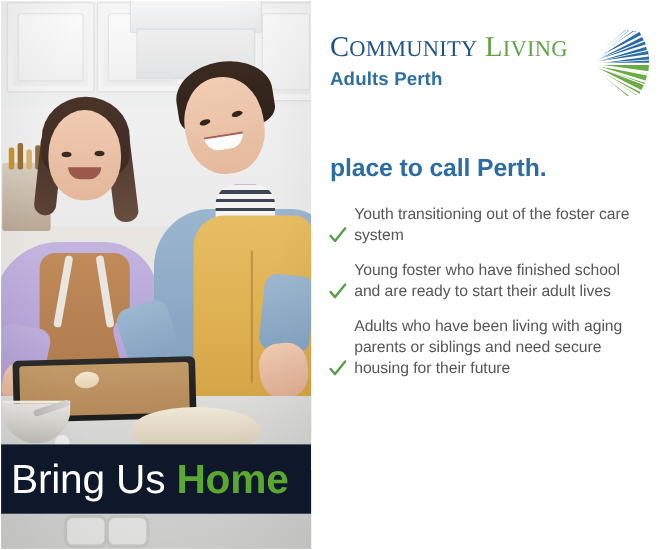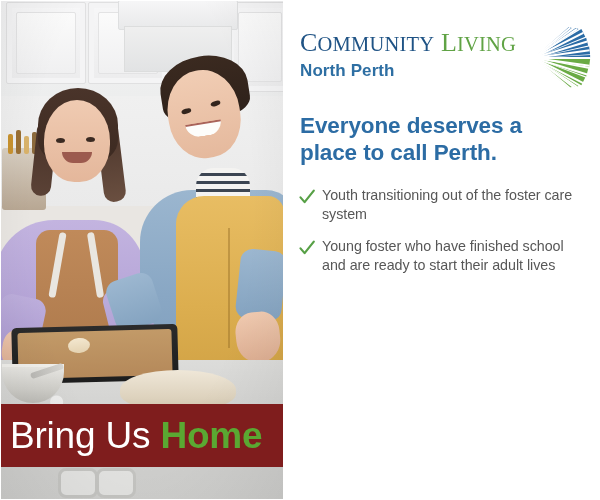--- a/index.html
+++ b/index.html
@@ -244,21 +244,21 @@
     pointer-events:none;
   }
 
   
   .banner {
     position: absolute;
     left: 0;
     top: 404px;
     width: 283px;
     height: 63px;
-    background: #7f1d1d;
+    background: #0f172a;
     display: flex;
     align-items: center;
     overflow: hidden;
   }
   .banner-text {
     white-space: nowrap;
     font-size: 37px;
     font-weight: 400;
     letter-spacing: -0.2px;
     padding-left: 10px;
@@ -333,21 +333,21 @@
 
   
   .bullets {
     position: absolute;
     left: 14px;
     top: 186px;
     width: 292px;
   }
   .bullet {
     display: flex;
-    align-items: flex-start;
+    align-items: flex-end;
     margin-bottom: 13px;
   }
   .check {
     flex: 0 0 auto;
     width: 20px;
     height: 20px;
     margin-top: 1px;
     margin-right: 5px;
   }
   .bullet-text {
@@ -443,21 +443,21 @@
     </div>
   </div>
 
   <div class="content">
 
     <div class="logo">
       <div class="logo-wordmark">
         <div class="logo-line1">
           <span class="lg-community"><span class="cap">C</span><span class="sc">OMMUNITY</span></span><span>&nbsp;</span><span class="lg-living"><span class="cap">L</span><span class="sc">IVING</span></span>
         </div>
-        <div class="logo-line2">North Perth</div>
+        <div class="logo-line2">Adults Perth</div>
       </div>
 
       <div class="logo-mark">
         <svg viewBox="0 0 64 66" width="62" height="64" aria-hidden="true">
           <g transform="translate(32,33) rotate(45) translate(-21,-21)">
             <rect x="0" y="0" width="42" height="42" fill="#ffffff"></rect>
           </g>
 
           <g>
             <polygon points="3,33 52,3 56,11 3,33" fill="#2b6ca6"></polygon>
@@ -487,21 +487,21 @@
             <line x1="3" y1="33" x2="47.5" y2="3"></line>
             <line x1="3" y1="33" x2="40.5" y2="1.5"></line>
             <line x1="3" y1="33" x2="40.5" y2="64.5"></line>
             <line x1="3" y1="33" x2="61.5" y2="33"></line>
           </g>
         </svg>
       </div>
     </div>
 
     <div class="headline">
-      <span>Everyone deserves a</span><br>
+      <br>
       <span>place to call Perth.</span>
     </div>
 
     <div class="bullets">
 
       <div class="bullet">
         <span class="check">
           <svg viewBox="0 0 20 20" width="20" height="20" aria-hidden="true">
             <path d="M3.5 10.4 L7.6 15.1 L16.8 3.6" stroke="#57a046" stroke-width="2.2" fill="none" stroke-linecap="round" stroke-linejoin="round"></path>
           </svg>
@@ -511,19 +511,27 @@
 
       <div class="bullet">
         <span class="check">
           <svg viewBox="0 0 20 20" width="20" height="20" aria-hidden="true">
             <path d="M3.5 10.4 L7.6 15.1 L16.8 3.6" stroke="#57a046" stroke-width="2.2" fill="none" stroke-linecap="round" stroke-linejoin="round"></path>
           </svg>
         </span>
         <span class="bullet-text">Young foster who have finished school and are ready to start their adult lives</span>
       </div>
 
+      <div class="bullet">
+        <span class="check">
+          <svg viewBox="0 0 20 20" width="20" height="20" aria-hidden="true">
+            <path d="M3.5 10.4 L7.6 15.1 L16.8 3.6" stroke="#57a046" stroke-width="2.2" fill="none" stroke-linecap="round" stroke-linejoin="round"></path>
+          </svg>
+        </span>
+        <span class="bullet-text">Adults who have been living with aging parents or siblings and need secure housing for their future</span>
+      </div>
 
 
     </div>
   </div>
 
   <div class="frame"></div>
 </div>
 
 </body></html>

